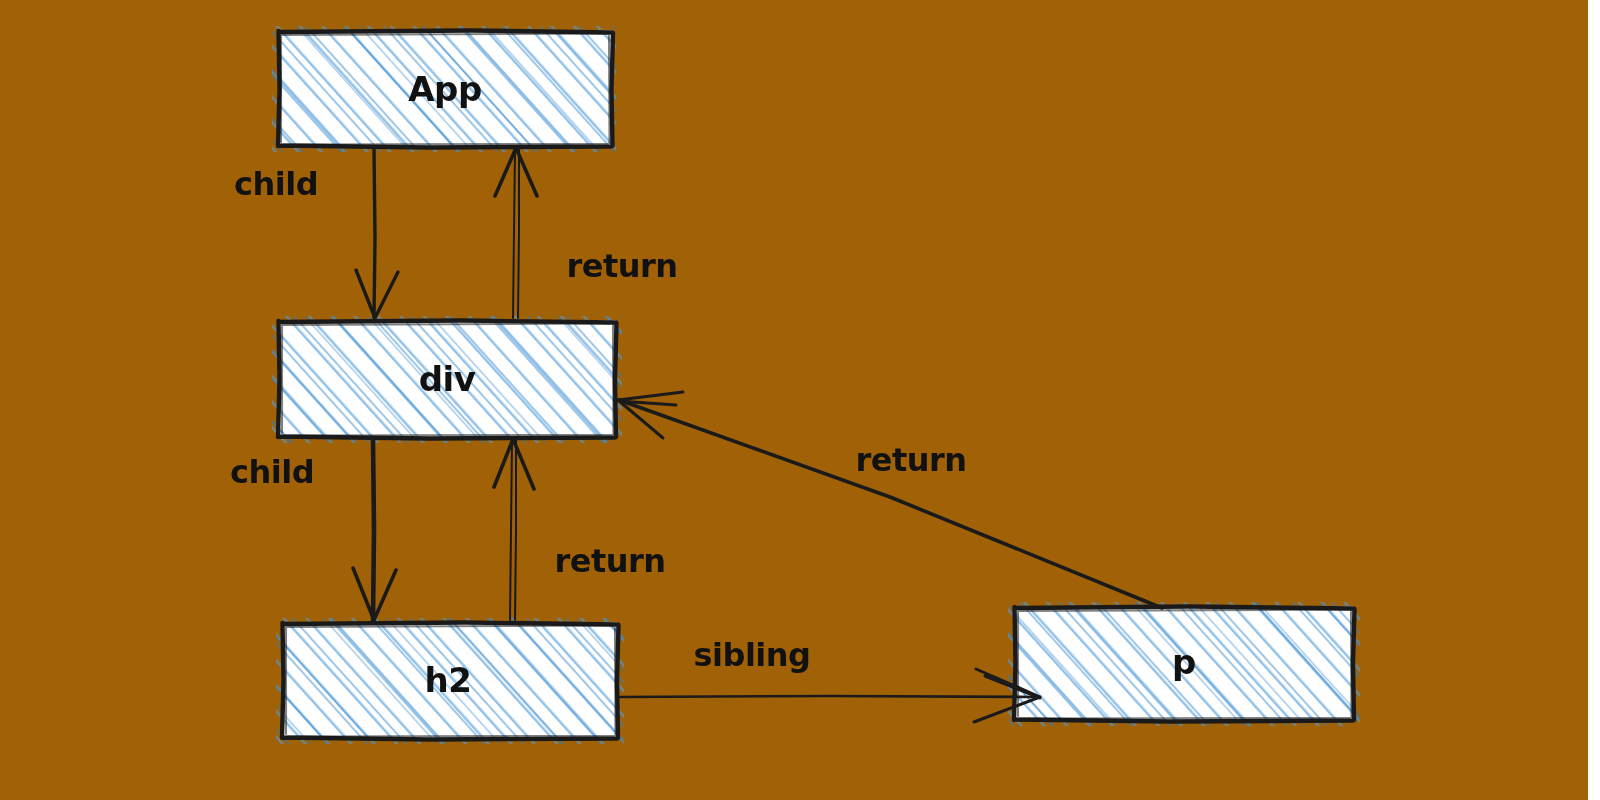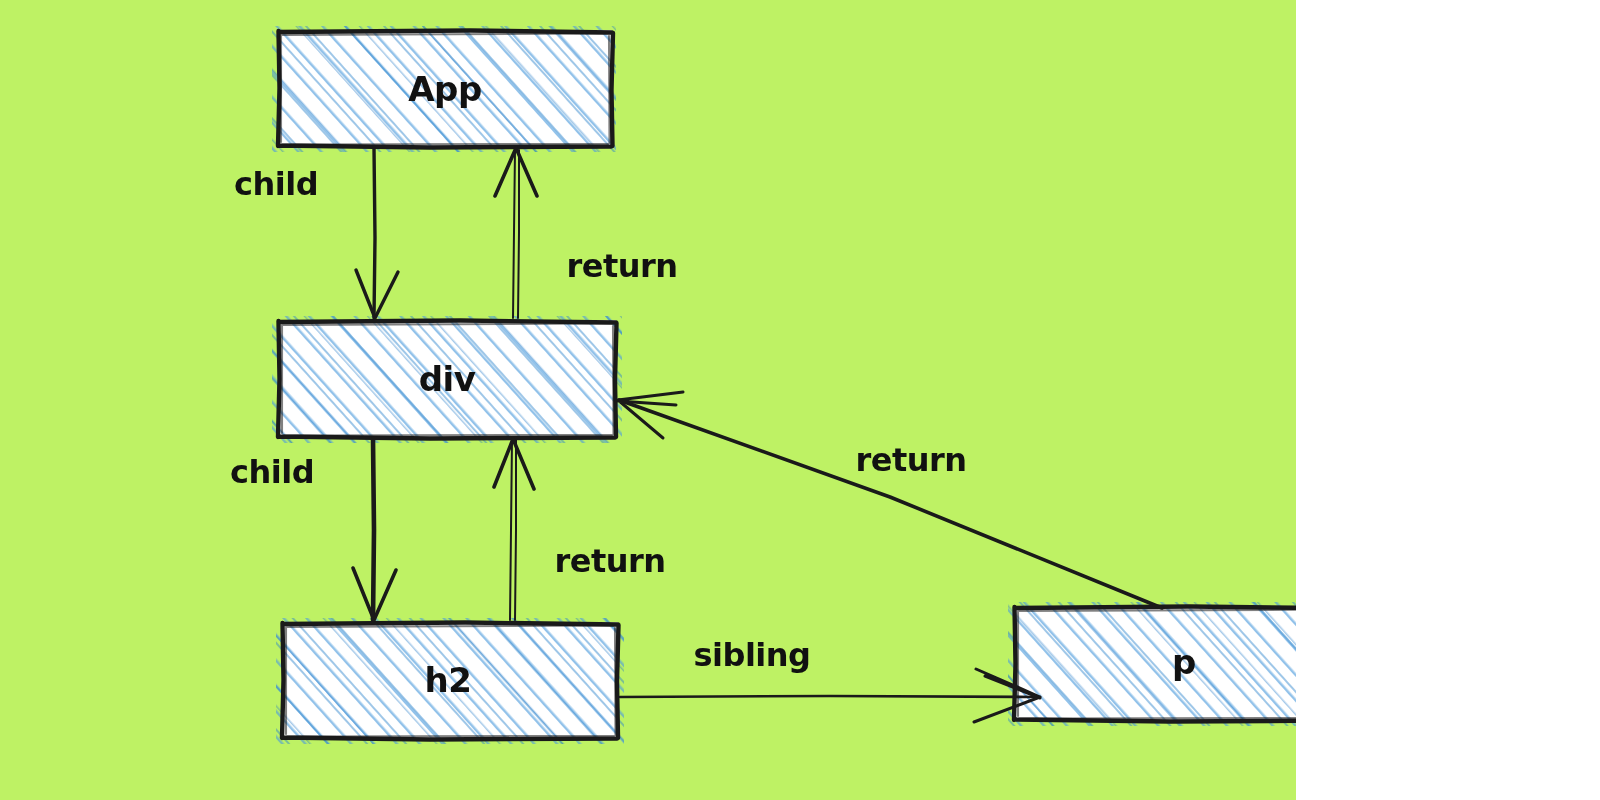--- a/index.html
+++ b/index.html
@@ -6,23 +6,23 @@
   html, body {
     margin: 0;
     padding: 0;
     background: #ffffff;
   }
   body {
     font-family: "DejaVu Sans", sans-serif;
   }
   #canvas-wrap {
     position: relative;
-    width: 1296px;
+    width: 1588px;
     height: 800px;
-    background: #bef264;
+    background: #a16207;
     overflow: hidden;
     text-align: right;
   }
   #diagram-svg {
     position: absolute;
     top: 0;
     left: 0;
     width: 1600px;
     height: 800px;
     display: block;

